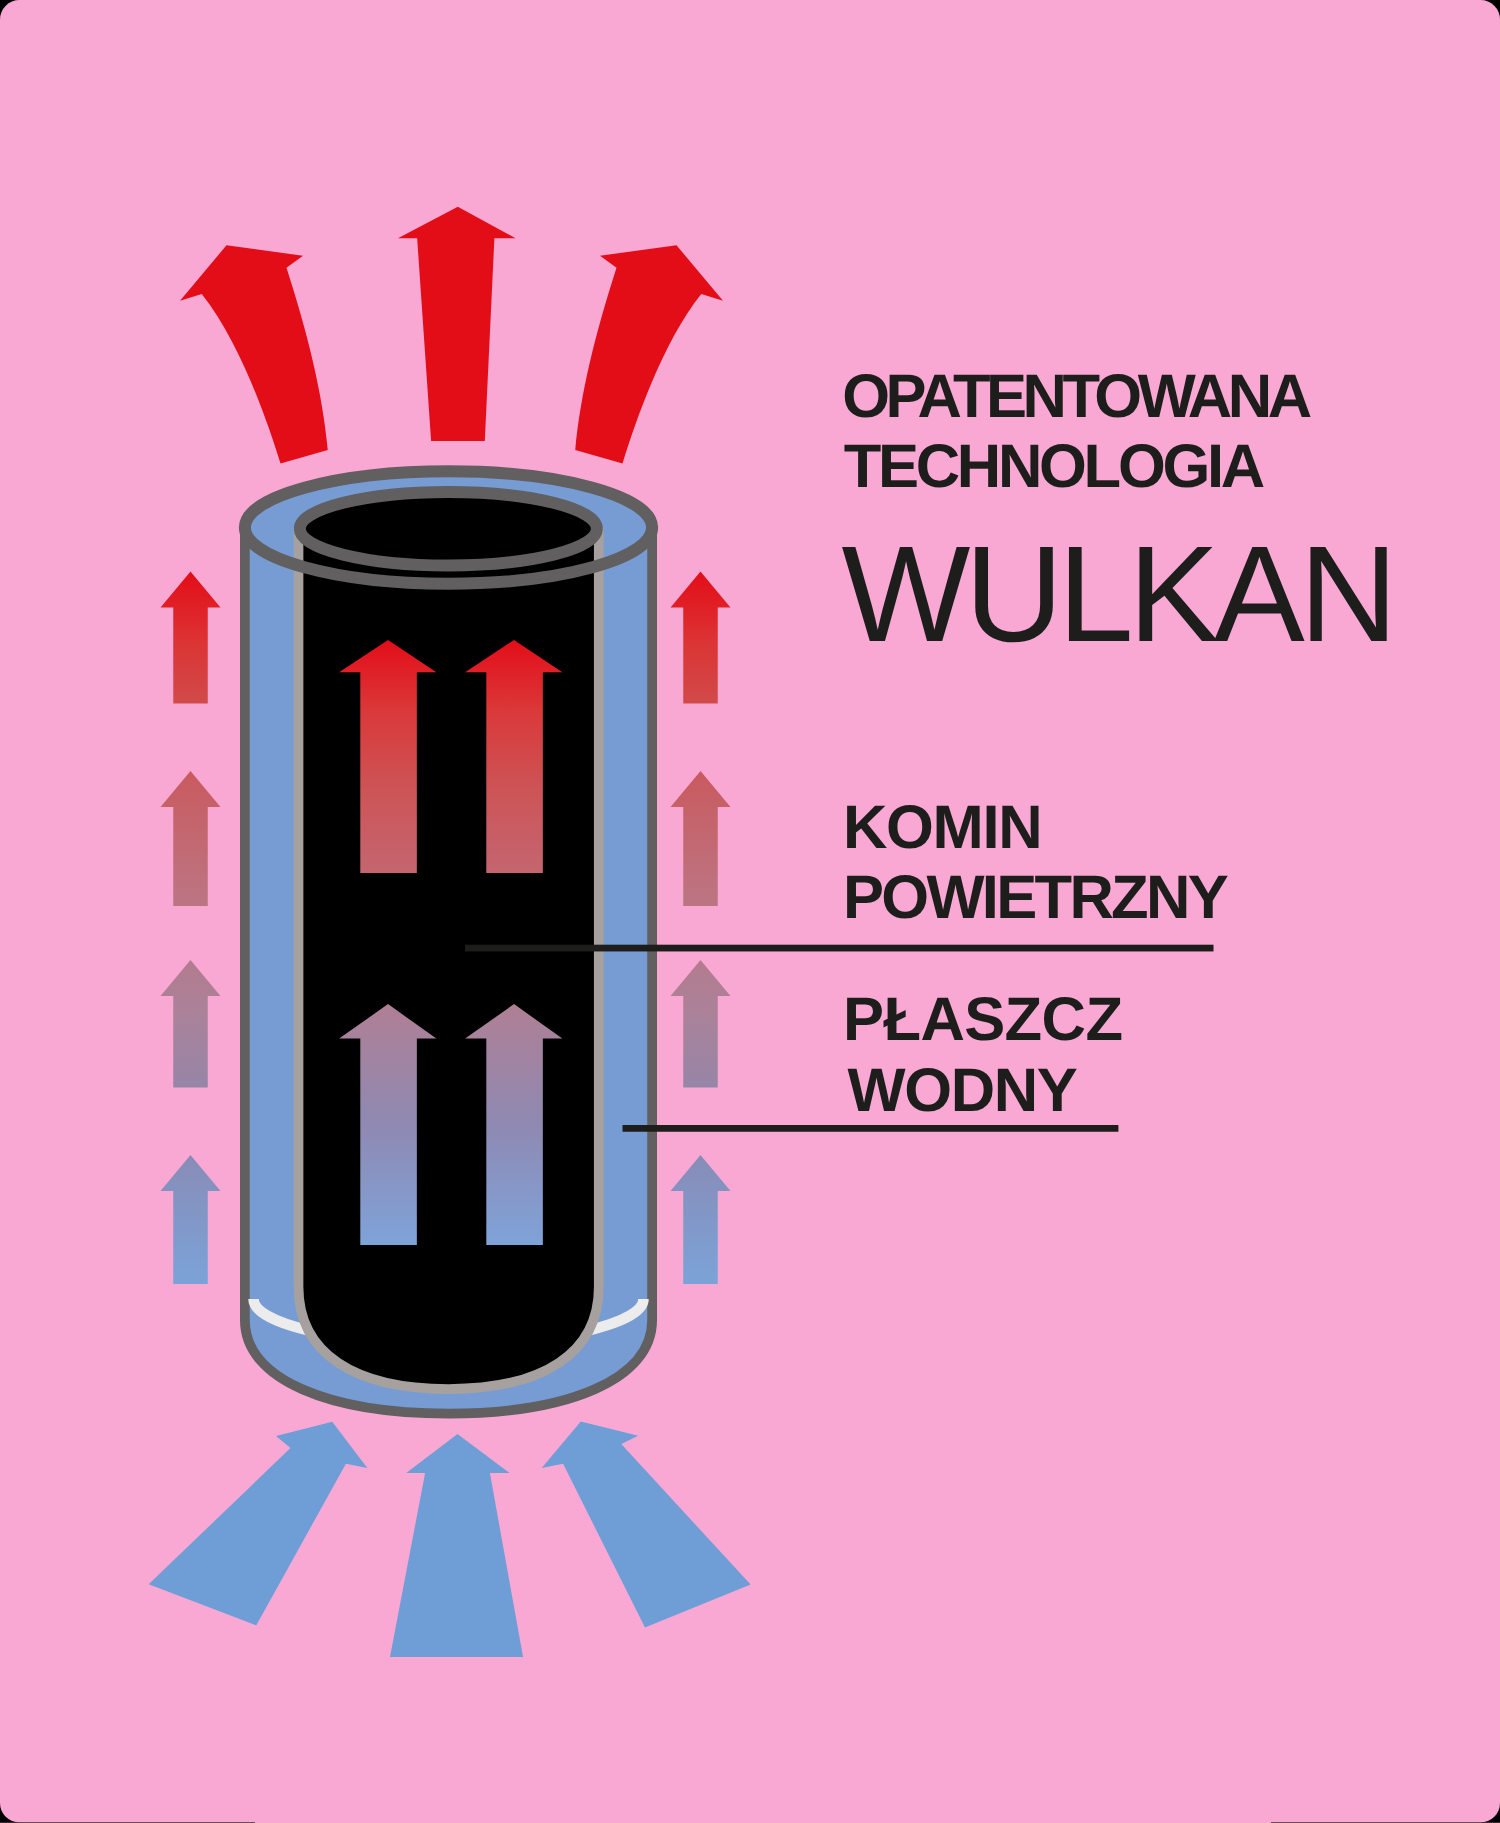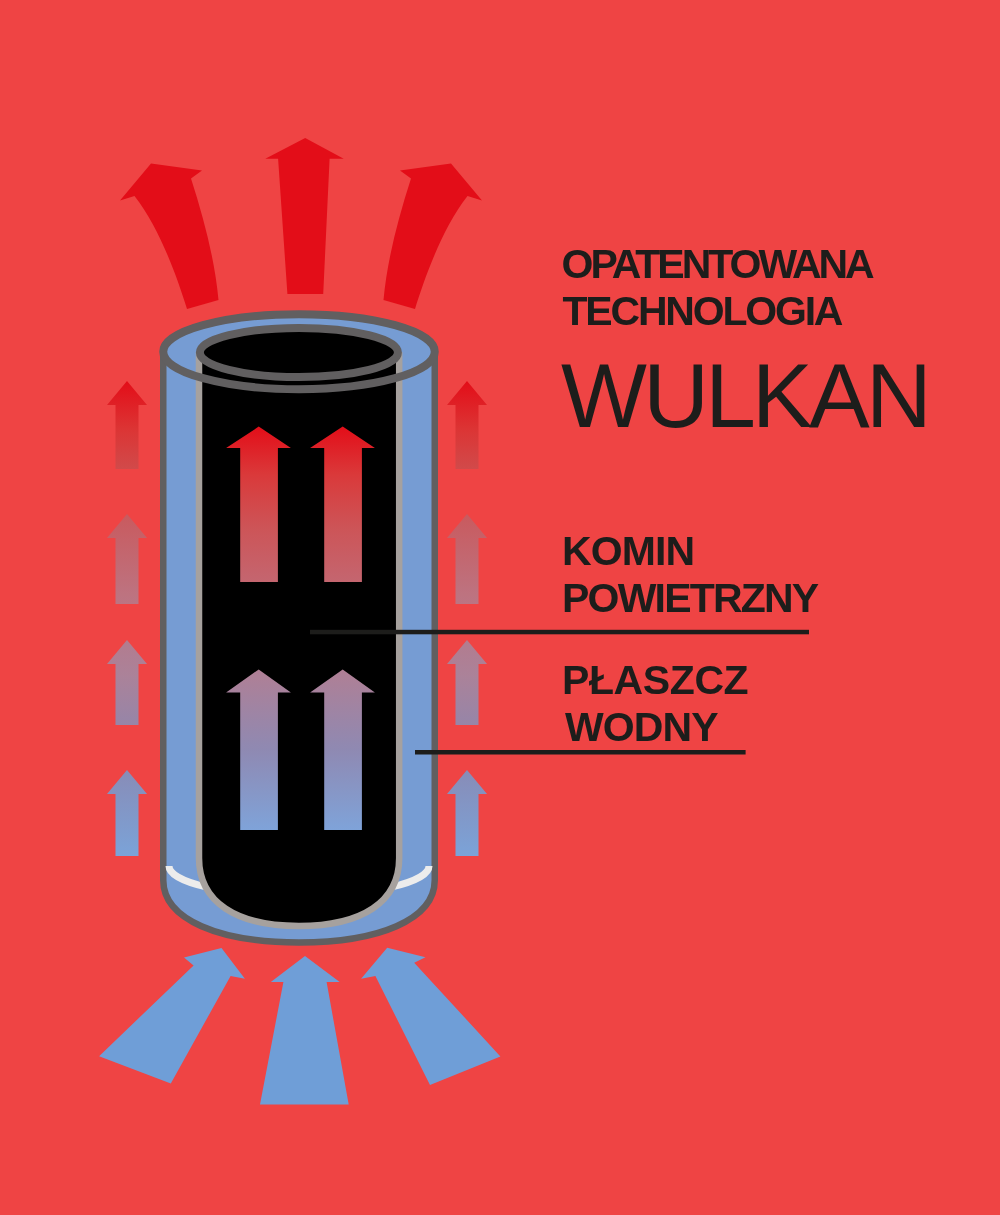--- a/index.html
+++ b/index.html
@@ -1,16 +1,16 @@
 <!DOCTYPE html>
 <html><head>
 <meta charset="utf-8">
 <style>
   html,body{margin:0;padding:0;background:#000;}
-  #stage{position:relative;width:1000px;height:1215px;background:#ef4444;overflow:hidden;}
+  #stage{position:relative;width:1000px;height:1215px;background:#f9a8d4;overflow:hidden;border-radius:13px;}
   svg{position:absolute;left:0;top:0;}
 </style>
 </head>
 <body>
 <div id="stage">
 <svg width="1000" height="1215" viewBox="0 0 1000 1215">
   <defs>
     <linearGradient id="heatSide" gradientUnits="userSpaceOnUse" x1="0" y1="381" x2="0" y2="856">
       <stop offset="0" stop-color="#e30d18"></stop>
       <stop offset="0.1" stop-color="#dc3434"></stop>

